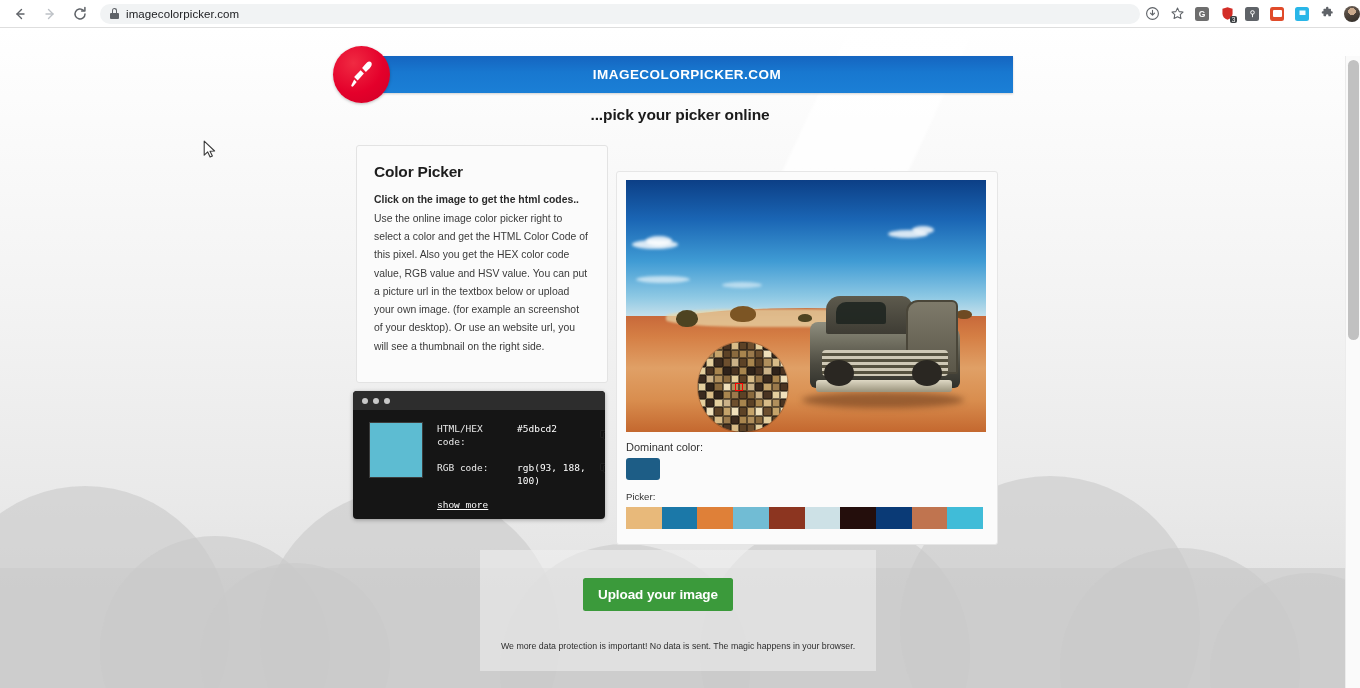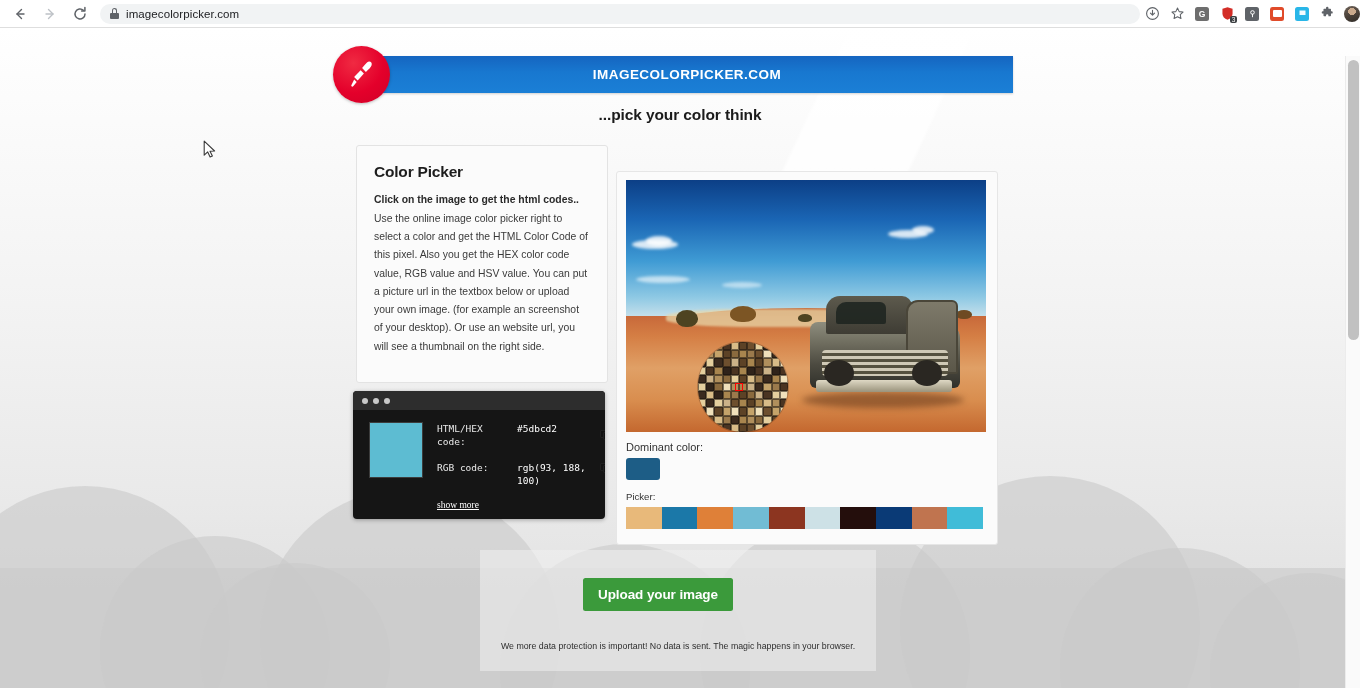--- a/index.html
+++ b/index.html
@@ -121,21 +121,21 @@
     font-family:"DejaVu Sans Mono","Liberation Mono",monospace;
   }
   .rc-value {
     color:#ffffff; font-size:9.5px; line-height:13px; width:78px;
     font-family:"DejaVu Sans Mono","Liberation Mono",monospace;
   }
   .rc-row.second { margin-top:13px; }
   .show-more {
     display:inline-block; margin-top:13px; margin-left:0;
     color:#ffffff; font-size:9.5px; text-decoration:underline;
-    font-family:Liberation Serif, serif; cursor:pointer;
+    font-family:Liberation Mono, monospace; cursor:pointer;
   }
   .copy-ic { position:absolute; right:-6px; width:11px; height:11px; }
   .copy-ic.one { top:8px; }
   .copy-ic.two { top:41px; }
   .copy-ic b { position:absolute; display:block; border:1.5px solid #1f1f1f; border-radius:1px; }
   .copy-ic b.back { left:0; top:0; width:7px; height:8px; background:#111; }
   .copy-ic b.front { left:3px; top:2px; width:7px; height:8px; background:#111; }
 
   
   .preview-card {
@@ -345,21 +345,21 @@
       <span class="brand">IMAGECOLORPICKER.COM</span>
     </div>
     <div class="logo">
       <svg width="28" height="30" viewBox="0 0 28 30">
         <path d="M20 3.5c2.4-2.2 5.6-.3 4.6 2.8-.6 1.9-3 4.3-5.7 6.6l-3.8-3.8C17.2 6.6 18.8 4.6 20 3.5z" fill="#ffffff"></path>
         <path d="M13.6 11.2l3.3 3.3-6.2 7.1-3.6-3.6z" fill="#ffffff"></path>
         <path d="M7.2 20.6l2.5 2.5-3.5 4.2c-.8.9-2.2.1-1.9-1z" fill="#ffffff"></path>
       </svg>
     </div>
   </div>
-  <div class="tagline">...pick your color think</div>
+  <div class="tagline">...pick your picker online</div>
 
   <div class="cols">
 
     <div class="info-card">
       <h2>Color Picker</h2>
       <div class="info-lead">Click on the image to get the html codes..</div>
       <div class="info-body">Use the online image color picker right to select a color and get the HTML Color Code of this pixel. Also you get the HEX color code value, RGB value and HSV value. You can put a picture url in the textbox below or upload your own image. (for example an screenshot of your desktop). Or use an website url, you will see a thumbnail on the right side.</div>
     </div>
 
     <div class="result-card">

